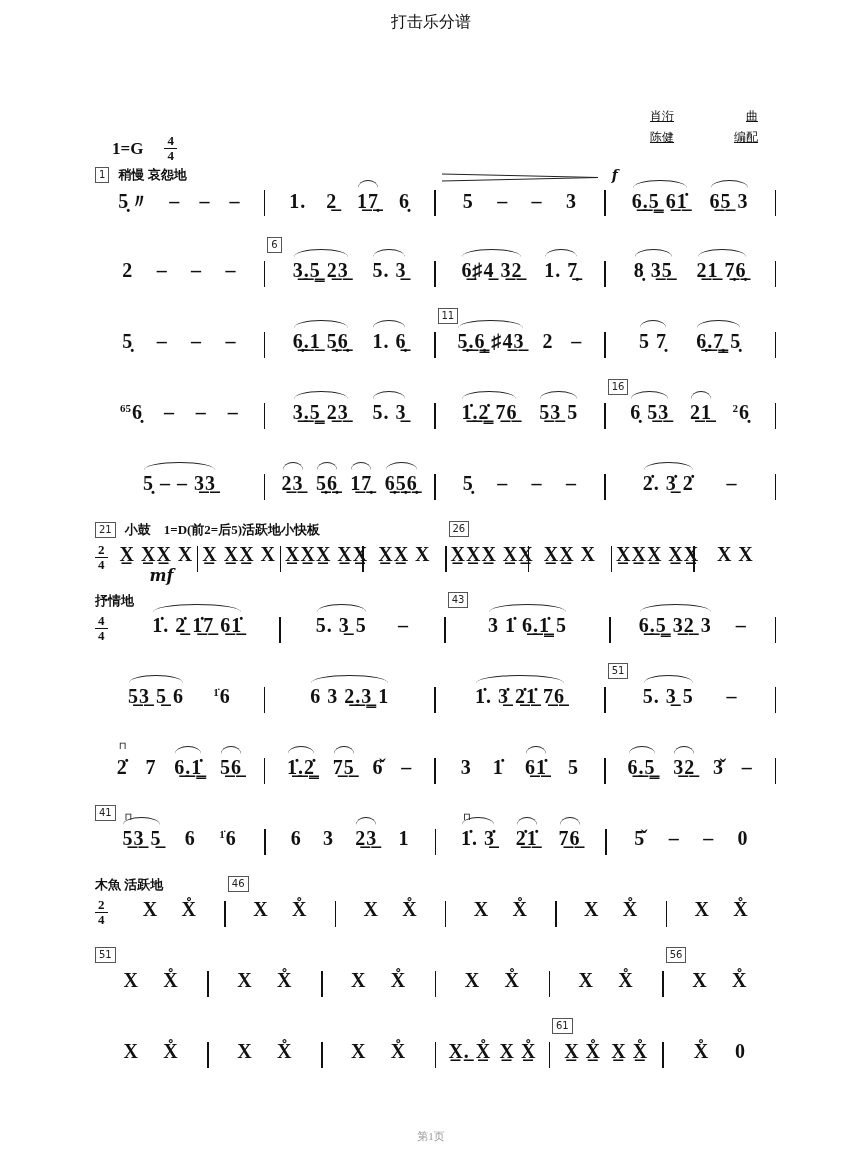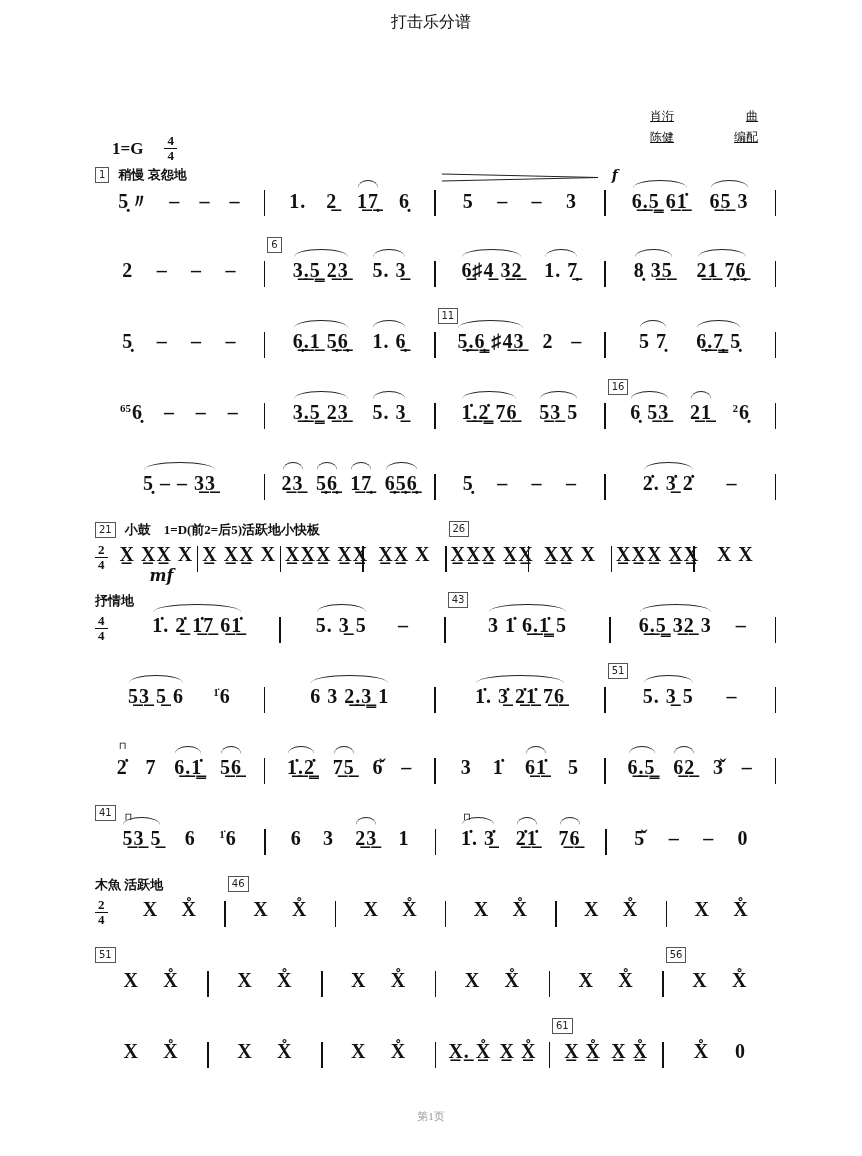--- a/index.html
+++ b/index.html
@@ -30,21 +30,21 @@
   .dyn{position:absolute;top:-23px;left:6px;font-style:italic;font-weight:700;font-size:14px;
        font-family:"DejaVu Serif",serif;}
   .dynb{position:absolute;bottom:-19px;left:10px;font-style:italic;font-weight:700;font-size:16px;
         font-family:"DejaVu Serif",serif;margin-left:24px;}
   .bow{position:absolute;top:-15px;left:2px;font-size:10px;font-weight:normal;line-height:1;}
   .grace{font-size:11px;position:relative;top:-7px;letter-spacing:0;margin-right:1px;font-family:Liberation Serif, serif;}
   .slur::before{content:"";position:absolute;top:-10px;left:1px;right:1px;height:7px;
         border-top:1.6px solid #222;border-radius:50% 50% 0 0 / 100% 100% 0 0;}
   .hairpin{position:absolute;top:-17px;left:6px;right:6px;height:9px;}
   .hairpin svg{display:block;width:100%;height:9px;}
-  .footer{position:absolute;bottom:32px;width:100%;text-align:center;font-size:11px;color:#999;}
+  .footer{position:absolute;bottom:12px;width:100%;text-align:center;font-size:11px;color:#999;}
 </style>
 </head>
 <body>
 
 <div class="page">
   <div class="subtitle">打击乐分谱</div>
 
   <div class="credits">
     <div class="credit-line">
       <span>肖洐</span>
@@ -331,21 +331,21 @@
           <span class="barline"></span>
           <div class="measure">
             <span class="grp">3</span>
             <span class="grp">1̇</span>
             <span class="grp slur">6̲1̲̇</span>
             <span class="grp">5</span>
           </div>
           <span class="barline"></span>
           <div class="measure">
             <span class="grp slur">6̲.̲5̳</span>
-            <span class="grp slur">6̲2̲</span>
+            <span class="grp slur">3̲2̲</span>
             <span class="grp">3̌</span>
             <span class="grp">–</span>
           </div>
           <span class="barline"></span>
         </div>
       </div>
       <div class="system">
         <div class="sys-label">
           <span class="boxnum">41</span>
         </div>

